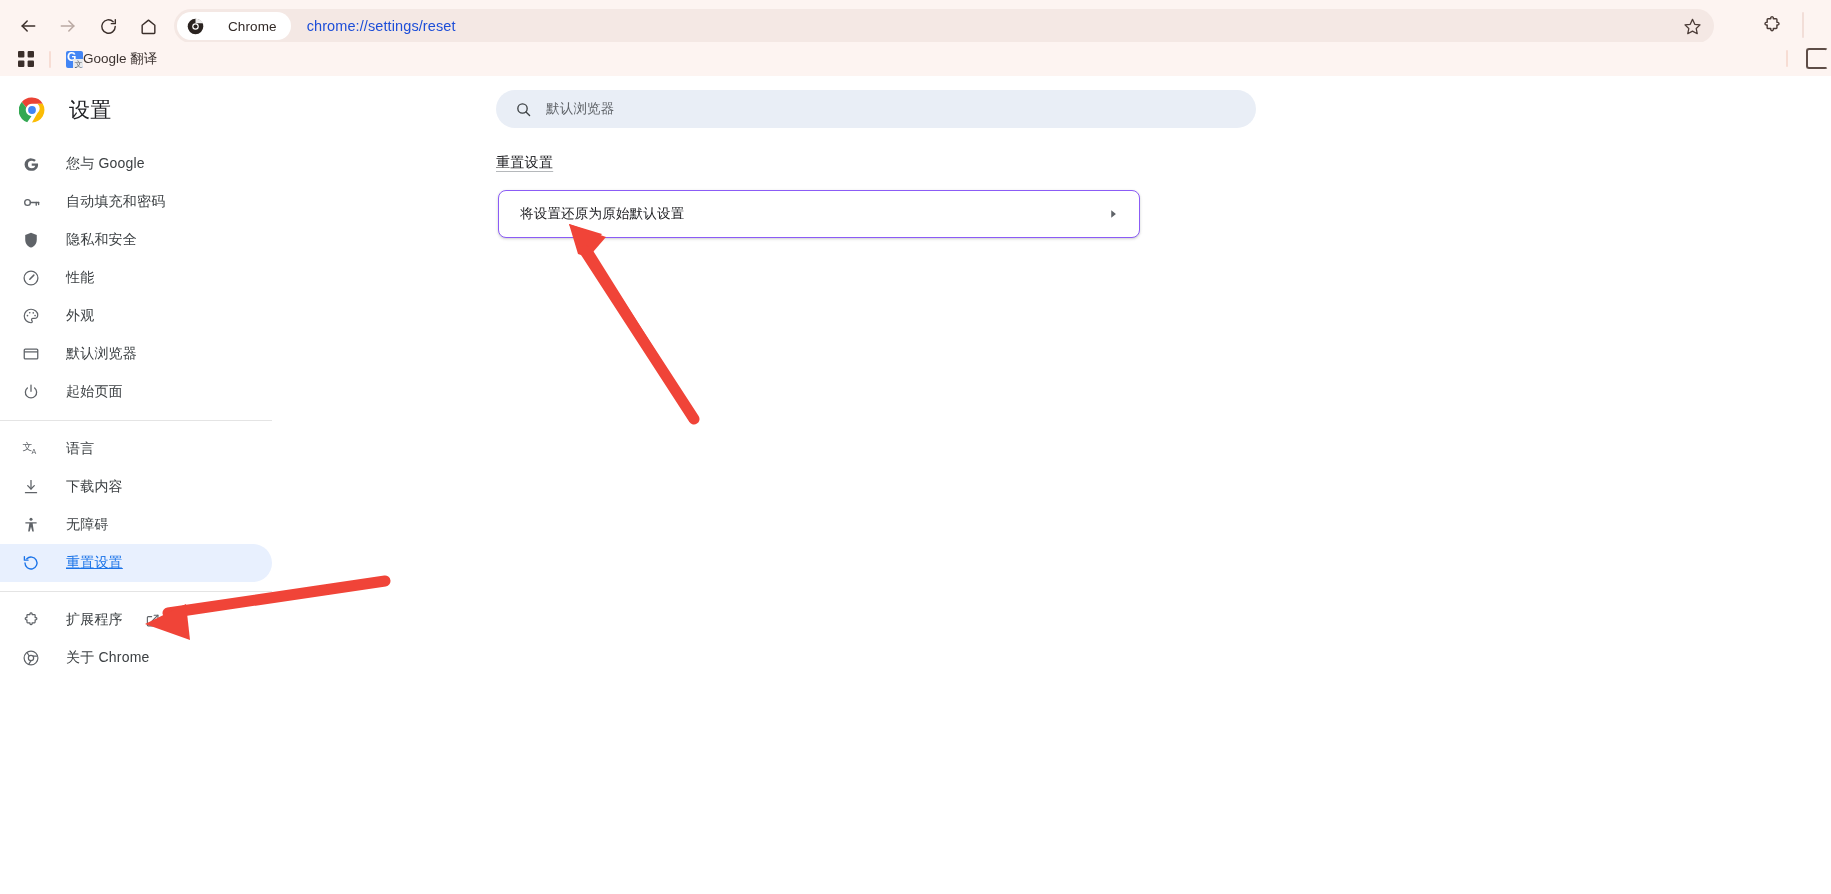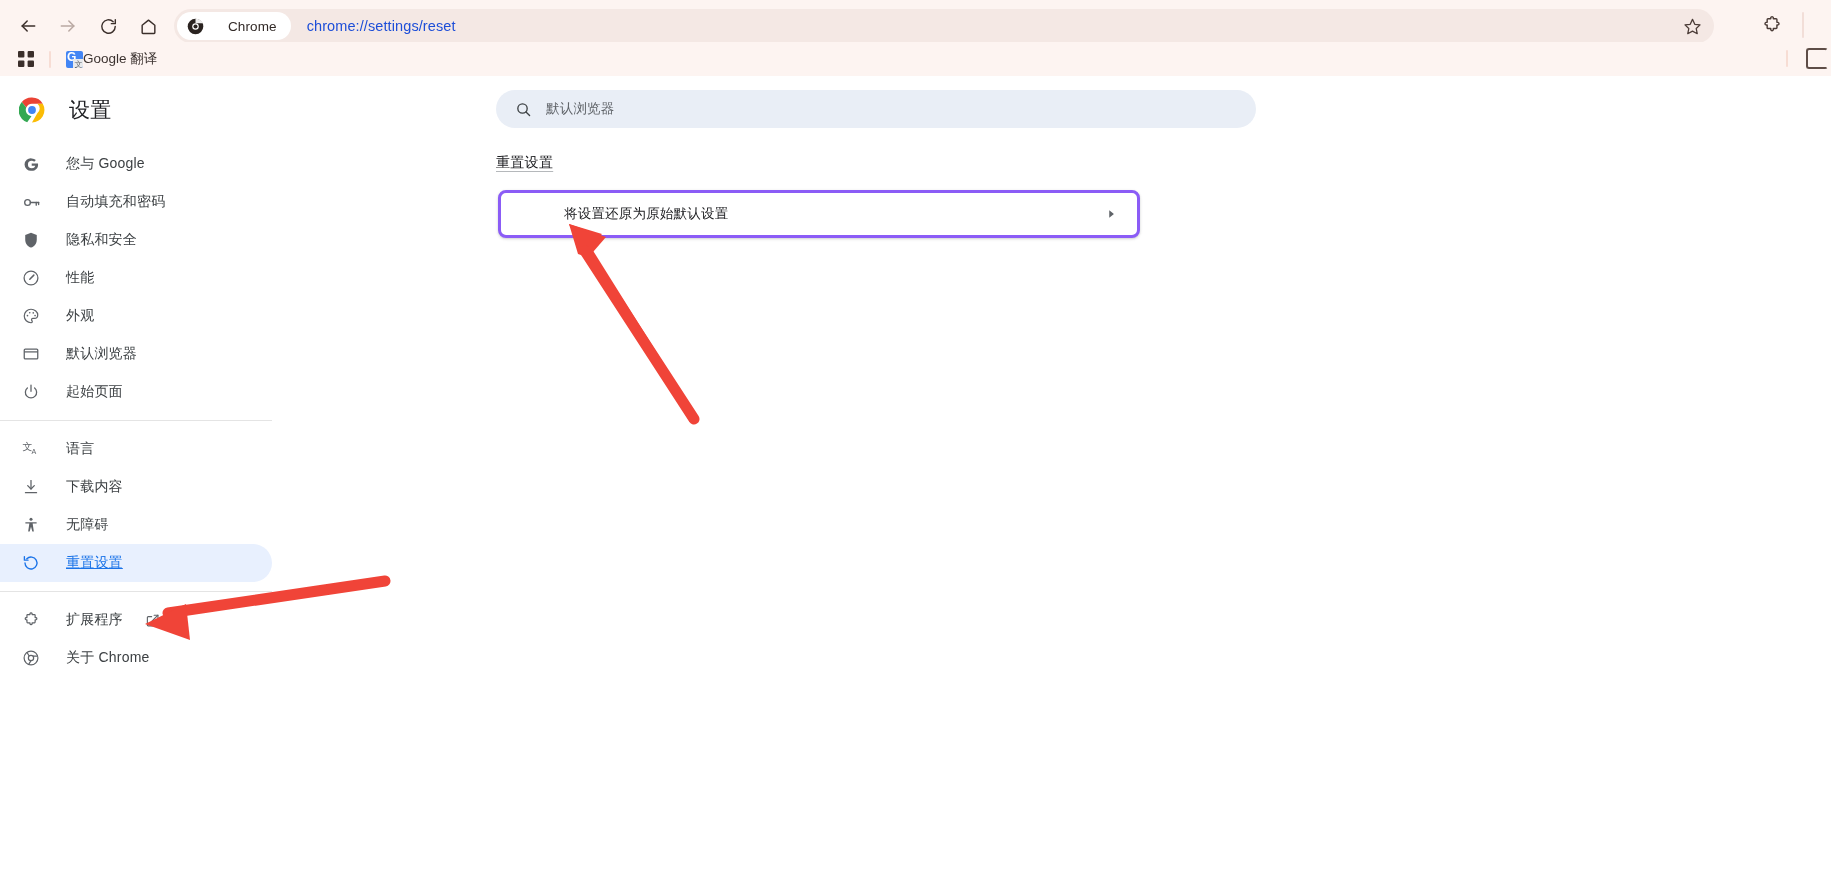--- a/index.html
+++ b/index.html
@@ -229,24 +229,23 @@
     letter-spacing: .3px;
     text-decoration: underline;
     text-underline-offset: 4px;
     text-decoration-color: #b5b8bb;
   }
 
   .card {
     position: absolute; left: 226px; top: 114px;
     width: 642px; height: 48px;
     background: #ffffff;
-    border: 3px solid #8b5cf6;
+    border: 1px solid #8b5cf6;
     border-radius: 8px;
     box-shadow: 0 1px 2px rgba(60,64,67,.18), 0 1px 3px 1px rgba(60,64,67,.06);
-    padding-left: 42px;
   }
   .card-row {
     width: 100%; height: 100%;
     display: flex; align-items: center;
     padding: 0 19px 0 21px;
     cursor: pointer;
     border-radius: 8px;
   }
   .card-label {
     font-size: 13.5px; color: #202124; letter-spacing: .2px;

